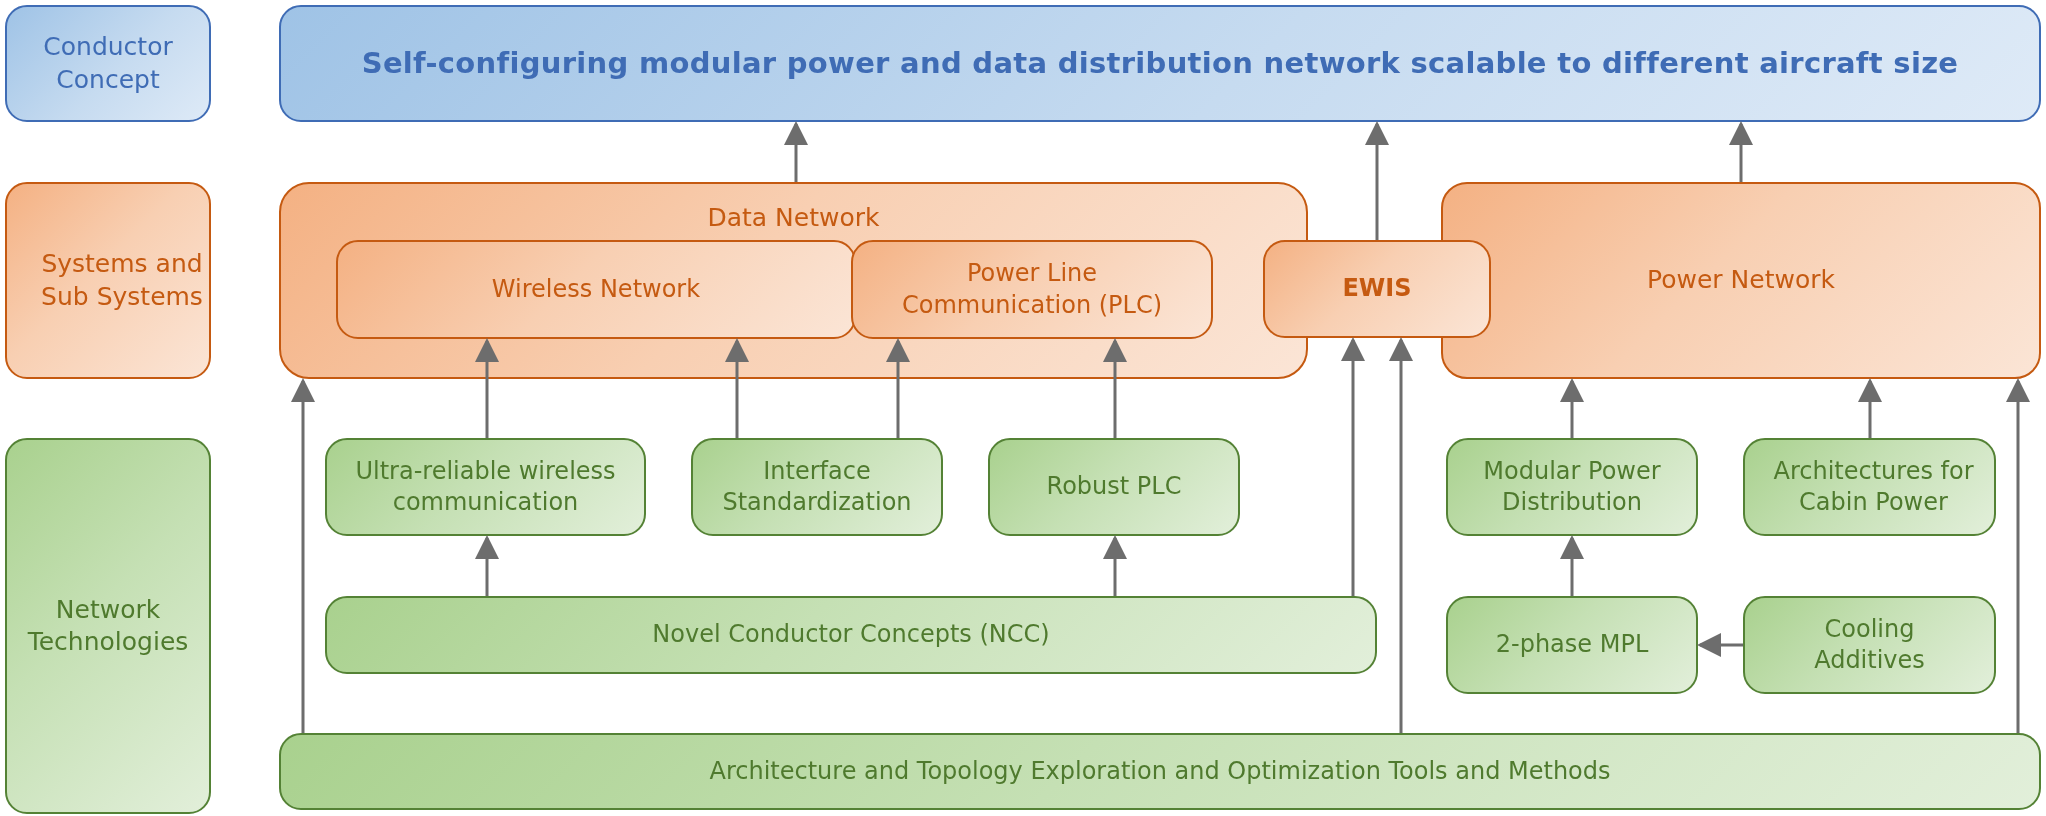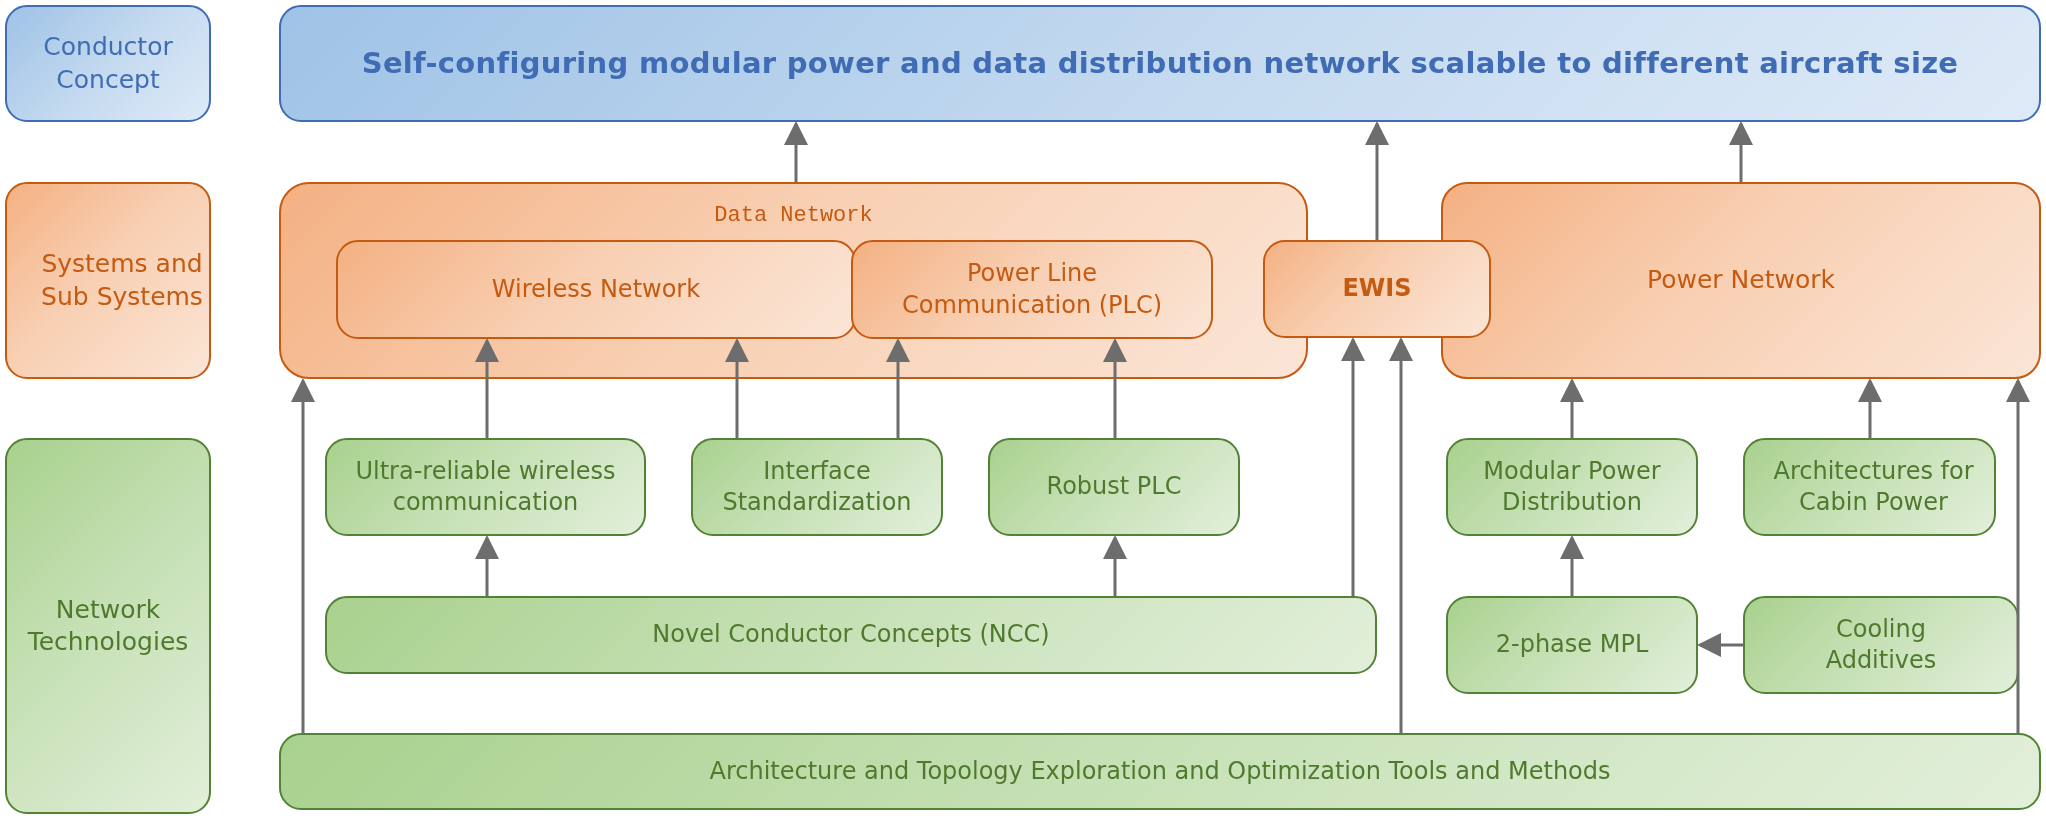--- a/index.html
+++ b/index.html
@@ -4,21 +4,21 @@
 <style>
   html, body { margin:0; padding:0; background:#ffffff; }
   body { width:2046px; height:816px; position:relative; overflow:hidden; font-family:"DejaVu Sans", sans-serif; }
   .box { position:absolute; box-sizing:border-box; border-radius:22px; display:flex; align-items:center; justify-content:center; text-align:center; line-height:1.3; }
   .blue { border:2px solid #3f6cb5; background:linear-gradient(135deg,#9fc3e6 0%,#c6dbf0 55%,#deeaf7 100%); color:#3f6cb5; }
   .orange { border:2px solid #c55a11; background:linear-gradient(135deg,#f4b183 0%,#f8cfb2 45%,#fbe5d6 100%); color:#c55a11; }
   .green { border:2px solid #548235; background:linear-gradient(135deg,#a9d18e 0%,#c5e0b4 45%,#e2efda 100%); color:#4f7a2e; }
   .lbl { font-size:25px; }
   .item { font-size:24px; }
   .title { font-size:29px; letter-spacing:0.3px;font-weight:bold; }
-  .dn-title { position:absolute; font-size:22px; color:#c55a11; left:0; right:0; top:18px; text-align:center;font-family:Liberation Mono, monospace; }
+  .dn-title { position:absolute; font-size:25px; color:#c55a11; left:0; right:0; top:18px; text-align:center; }
   svg#arrows { position:absolute; left:0; top:0; }
 </style>
 </head>
 <body>
 
 <div class="box blue lbl" style="left:5px;top:5px;width:206px;height:117px;white-space:pre-line;">Conductor
 Concept</div>
 <div class="box orange lbl" style="left:5px;top:182px;width:206px;height:197px;white-space:pre-line;padding-left:28px;">Systems and
 Sub Systems</div>
 <div class="box green lbl" style="left:5px;top:438px;width:206px;height:376px;white-space:pre-line;">Network
@@ -41,21 +41,21 @@
 communication</div>
 <div class="box green item" style="left:691px;top:438px;width:252px;height:98px;white-space:pre-line;">Interface
 Standardization</div>
 <div class="box green item" style="left:988px;top:438px;width:252px;height:98px;">Robust PLC</div>
 <div class="box green item" style="left:325px;top:596px;width:1052px;height:78px;">Novel Conductor Concepts (NCC)</div>
 <div class="box green item" style="left:1446px;top:438px;width:252px;height:98px;white-space:pre-line;">Modular Power
 Distribution</div>
 <div class="box green item" style="left:1743px;top:438px;width:253px;height:98px;white-space:pre-line;padding-left:8px;">Architectures for
 Cabin Power</div>
 <div class="box green item" style="left:1446px;top:596px;width:252px;height:98px;">2-phase MPL</div>
-<div class="box green item" style="left:1743px;top:596px;width:276px;height:98px;white-space:pre-line;">Cooling
+<div class="box green item" style="left:1743px;top:596px;width:253px;height:98px;white-space:pre-line;">Cooling
 Additives</div>
 <div class="box green item" style="left:279px;top:733px;width:1762px;height:77px;">Architecture and Topology Exploration and Optimization Tools and Methods</div>
 
 <svg id="arrows" width="2046" height="816">
   <defs>
     <marker id="ah" markerWidth="8" markerHeight="8" refX="7" refY="4" orient="auto" markerUnits="strokeWidth">
       <path d="M0,0 L8,4 L0,8 z" fill="#6d6d6d"></path>
     </marker>
   </defs>
   <g stroke="#6d6d6d" stroke-width="3" fill="none" marker-end="url(#ah)">

